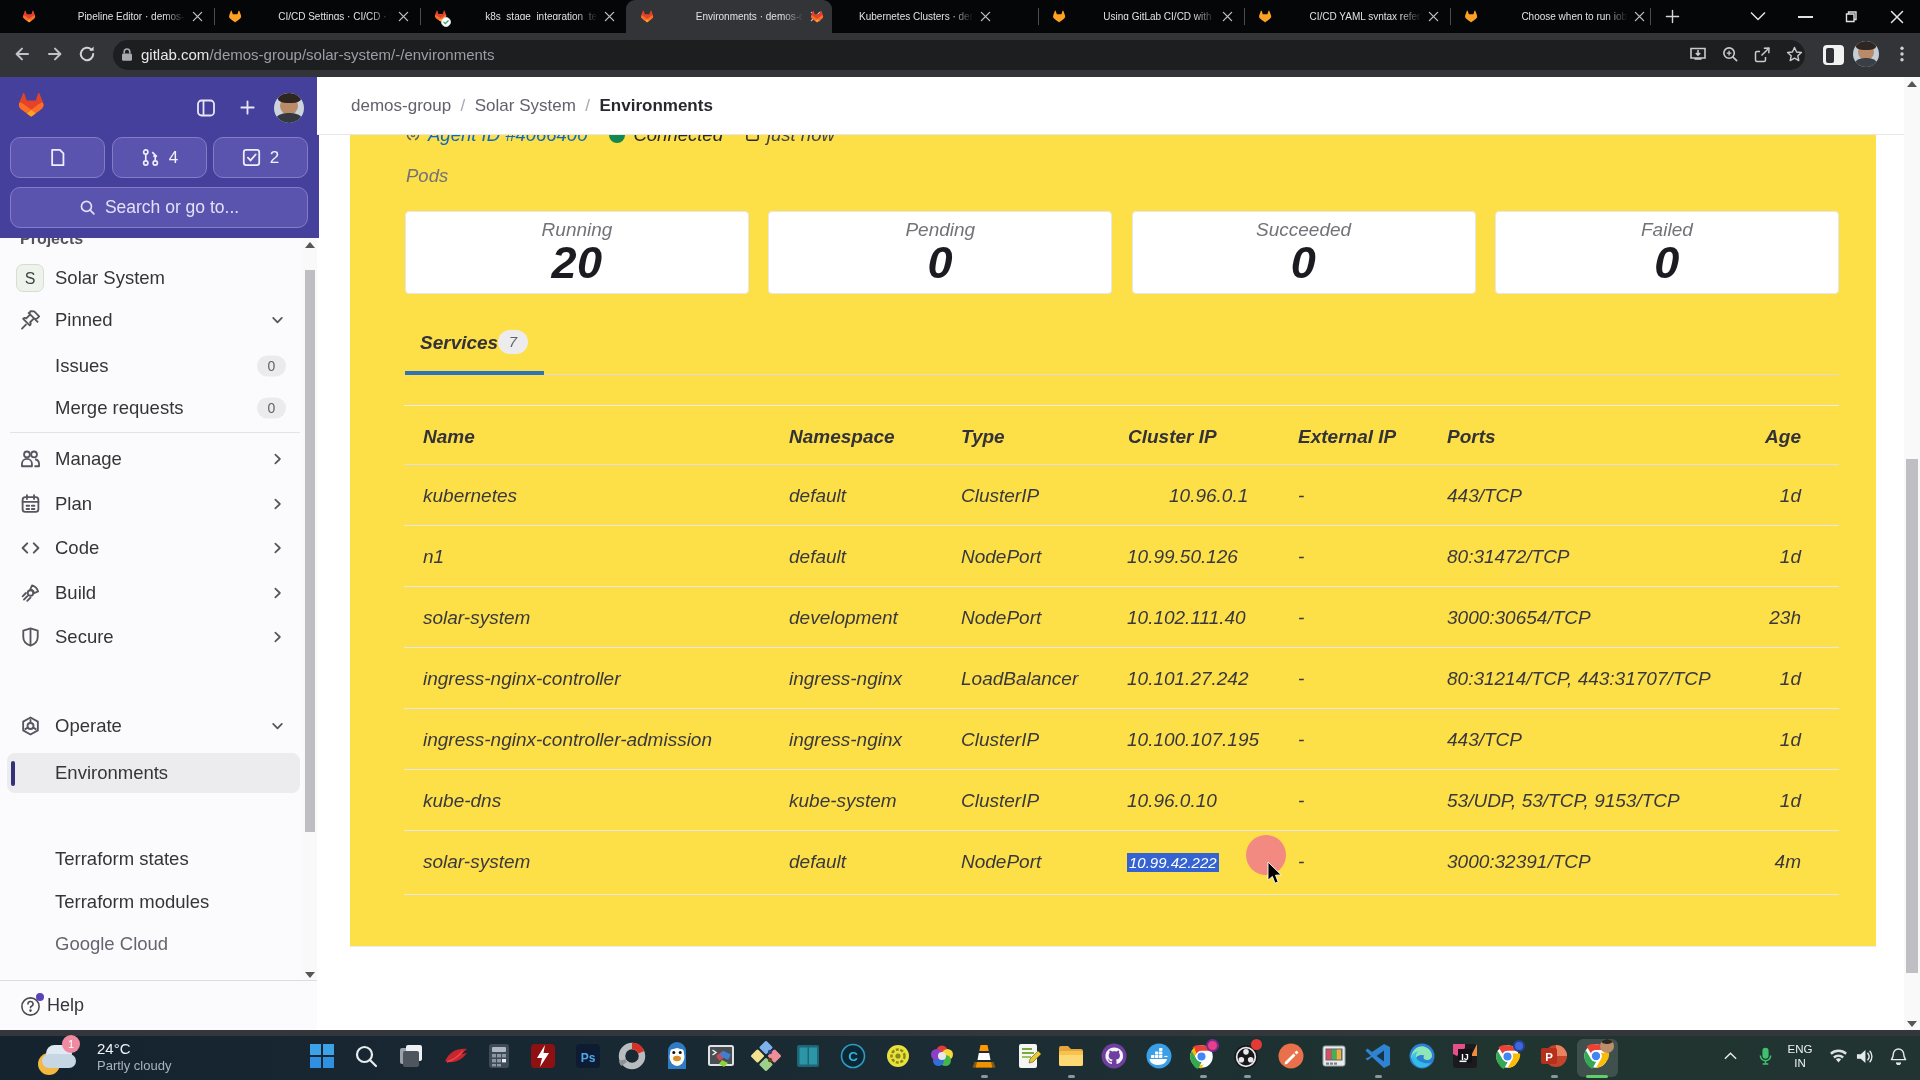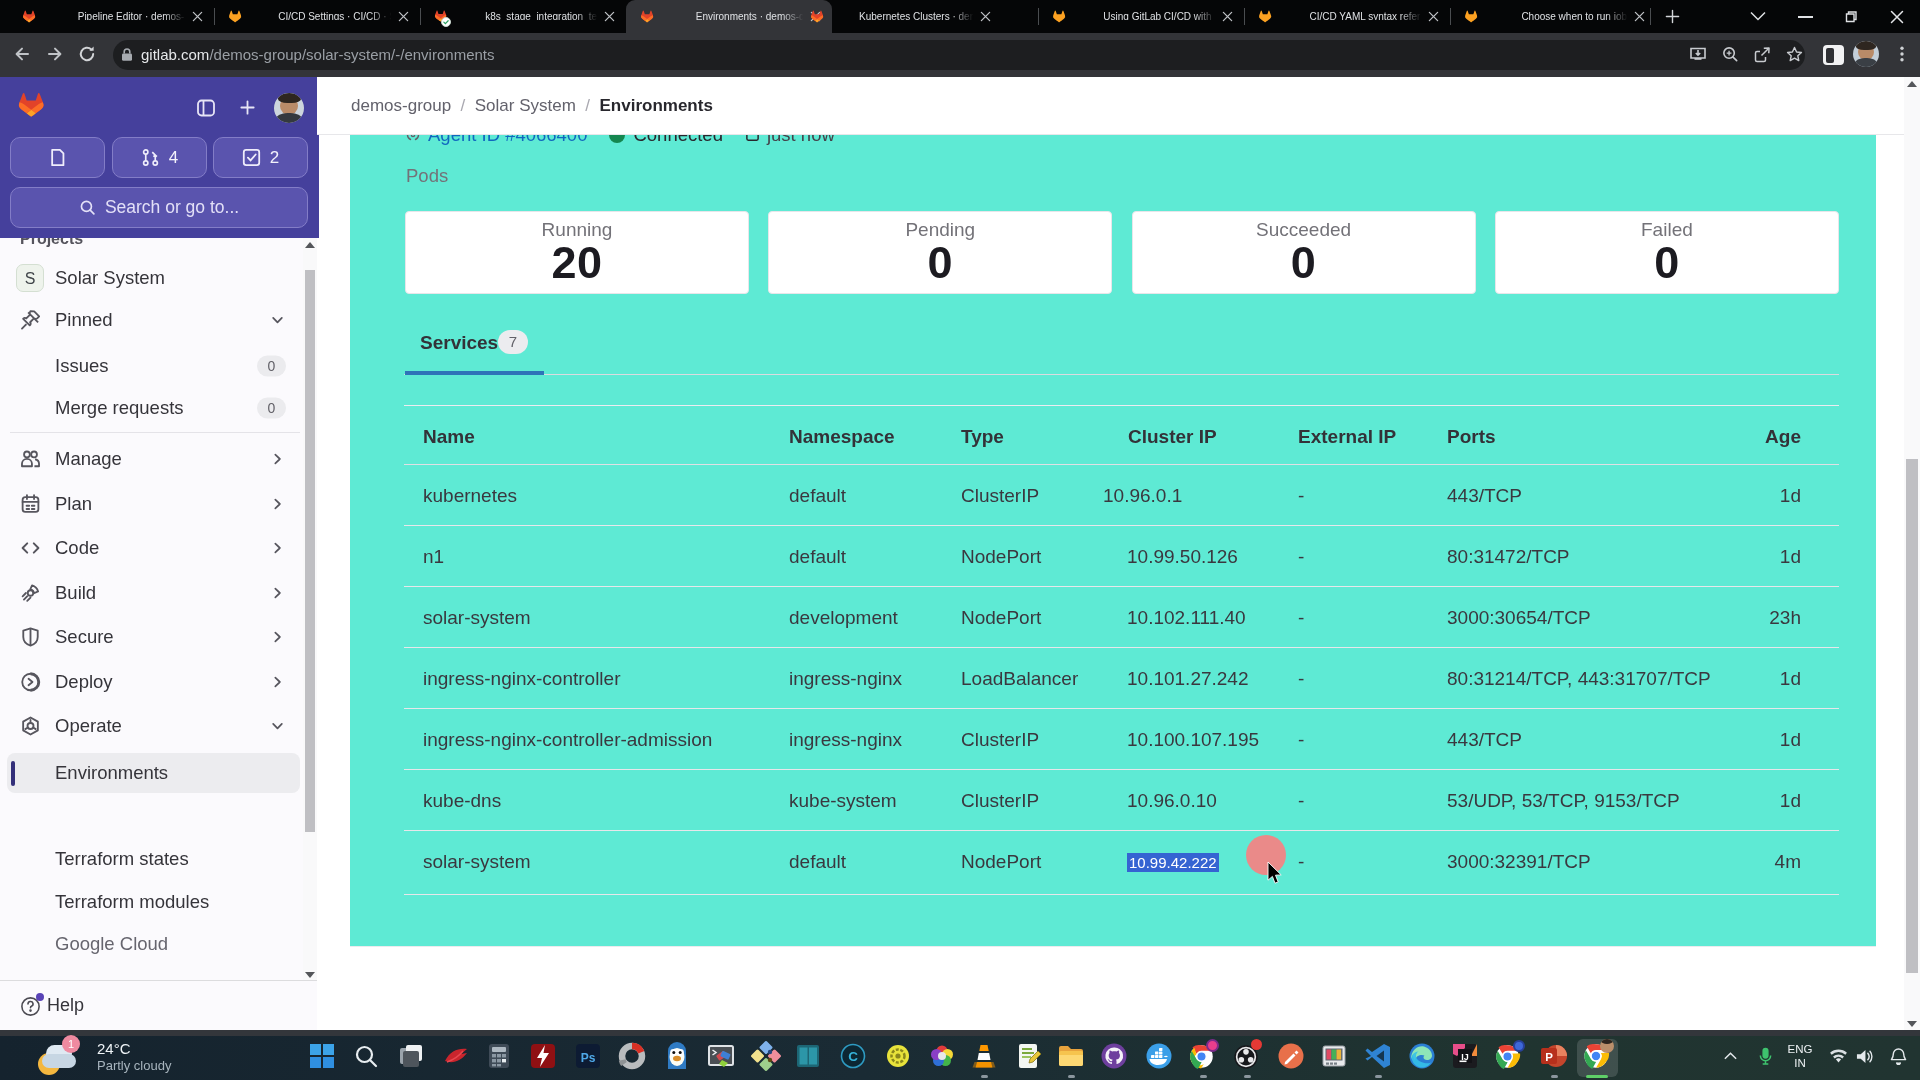--- a/index.html
+++ b/index.html
@@ -23,21 +23,21 @@
 #sbhead { position:absolute; left:0; top:0; width:319px; height:161px; background:#45409c; }
 .sbtn { position:absolute; height:41px; border-radius:10px; background:#5a54ae; border:1px solid #837dc7; display:flex; align-items:center; justify-content:center; color:#f3f2fb; font-size:17px; gap:9px; }
 .nitem { position:absolute; left:0; width:317px; height:40px; }
 .nitem .ic { position:absolute; left:20px; top:50%; transform:translateY(-50%); width:21px; height:21px; color:#626168; }
 .nitem .tx { position:absolute; left:55px; top:50%; transform:translateY(-50%); font-size:18.5px; color:#35343a; white-space:nowrap; }
 .nitem .chev { position:absolute; right:33px; top:50%; transform:translateY(-50%); width:13px; height:13px; color:#57565e; }
 .nitem .bdg { position:absolute; left:257px; top:50%; transform:translateY(-50%); width:29px; height:21px; border-radius:11px; background:#ebebee; color:#626168; font-size:14px; text-align:center; line-height:21px; }
 
 #crumbs { position:absolute; left:317px; top:0; width:1587px; height:58px; background:#fff; border-bottom:1px solid #e7e7ea; font-size:17px; color:#63626c; }
 
-#panel { position:absolute; left:350px; top:58px; width:1526px; height:812px; background:#5eead4; overflow:hidden; border-bottom:1px solid #ebebee; }
+#panel { position:absolute; left:350px; top:58px; width:1526px; height:812px; background:#fde047; overflow:hidden; border-bottom:1px solid #ebebee;font-style:italic; }
 .card { position:absolute; top:76px; width:344px; height:83px; background:#fff; border:1px solid #e7e6ea; border-radius:4px; text-align:center; }
 .card .t1 { margin-top:7px; font-size:19px; color:#737278; }
 .card .t2 { margin-top:-4px; font-size:45px; font-weight:bold; color:#1c1b21; letter-spacing:.5px; }
 .th { position:absolute; font-weight:bold; font-size:19px; color:#333238; }
 .td { position:absolute; font-size:19px; color:#3a383f; white-space:nowrap; }
 .rowline { position:absolute; left:54px; width:1435px; height:1px; background:#e7e7ea; }
 
 .sbar-track { background:#f9f9fa; }
 .sbar-thumb { position:absolute; background:#bfbfc3; }
 .arrowup, .arrowdn { position:absolute; width:0; height:0; border-left:5px solid transparent; border-right:5px solid transparent; }
@@ -364,31 +364,20 @@
 <div class="nitem" style="top:540px">
         <svg class="ic" viewBox="0 0 16 16" fill="none" stroke="#57565e" stroke-width="1.4">
           <path d="M8 1.5 13.5 3.2 V8 c0 3.4-2.3 5.5-5.5 6.5 C4.8 13.5 2.5 11.4 2.5 8 V3.2 Z" stroke-linejoin="round"></path>
           <path d="M8 1.5 v13"></path>
         </svg>
         <div class="tx">Secure</div>
         <svg class="chev" viewBox="0 0 12 12" fill="none" stroke="#57565e" stroke-width="1.6">
           <path d="M4 2 l4.2 4 L4 10" stroke-linecap="round" stroke-linejoin="round"></path>
         </svg>
       </div>
-<div class="nitem" style="top:584.5px">
-        <svg class="ic" viewBox="0 0 16 16" fill="none" stroke="#57565e" stroke-width="1.4">
-          <circle cx="8" cy="8" r="6.3"></circle>
-          <path d="M8 1.7 a6.3 6.3 0 0 1 0 12.6" stroke-width="2.2"></path>
-          <path d="M6.5 5.5 9.5 8 6.5 10.5" stroke-linejoin="round" stroke-linecap="round"></path>
-        </svg>
-        <div class="tx">Deploy</div>
-        <svg class="chev" viewBox="0 0 12 12" fill="none" stroke="#57565e" stroke-width="1.6">
-          <path d="M4 2 l4.2 4 L4 10" stroke-linecap="round" stroke-linejoin="round"></path>
-        </svg>
-      </div>
 <div class="nitem" style="top:629px">
         <svg class="ic" viewBox="0 0 16 16" fill="none" stroke="#57565e" stroke-width="1.4">
           <path d="M8 1.5 l5.6 3.2 v6.6 L8 14.5 2.4 11.3 V4.7 Z" stroke-linejoin="round"></path>
           <circle cx="8" cy="8" r="2.3"></circle>
           <path d="M8 5.7 V3.4 M10 9.2 l2 1.2 M6 9.2 l-2 1.2" stroke-linecap="round"></path>
         </svg>
         <div class="tx">Operate</div>
         <svg class="chev" viewBox="0 0 12 12" fill="none" stroke="#57565e" stroke-width="1.6">
           <path d="M2 4 l4 4.2 L10 4" stroke-linecap="round" stroke-linejoin="round"></path>
         </svg>
@@ -464,21 +453,21 @@
 <div class="th" style="left:439px;top:291px">Namespace</div>
 <div class="th" style="left:611px;top:291px">Type</div>
 <div class="th" style="left:778px;top:291px">Cluster IP</div>
 <div class="th" style="left:948px;top:291px">External IP</div>
 <div class="th" style="left:1097px;top:291px">Ports</div>
 <div class="th" style="top:291px;left:1385px;width:66px;text-align:right">Age</div>
 <div class="rowline" style="top:329px;background:#e0e0e4"></div>
 <div class="td" style="left:73px;top:349.5px">kubernetes</div>
 <div class="td" style="left:439px;top:349.5px">default</div>
 <div class="td" style="left:611px;top:349.5px">ClusterIP</div>
-<div class="td" style="left:753px;top:349.5px">10.96.0.1</div>
+<div class="td" style="left:819px;top:349.5px">10.96.0.1</div>
 <div class="td" style="left:948px;top:349.5px">-</div>
 <div class="td" style="left:1097px;top:349.5px">443/TCP</div>
 <div class="td" style="left:1385px;top:349.5px;width:66px;text-align:right">1d</div>
 <div class="rowline" style="top:390px"></div>
 <div class="td" style="left:73px;top:410.5px">n1</div>
 <div class="td" style="left:439px;top:410.5px">default</div>
 <div class="td" style="left:611px;top:410.5px">NodePort</div>
 <div class="td" style="left:777px;top:410.5px">10.99.50.126</div>
 <div class="td" style="left:948px;top:410.5px">-</div>
 <div class="td" style="left:1097px;top:410.5px">80:31472/TCP</div>

